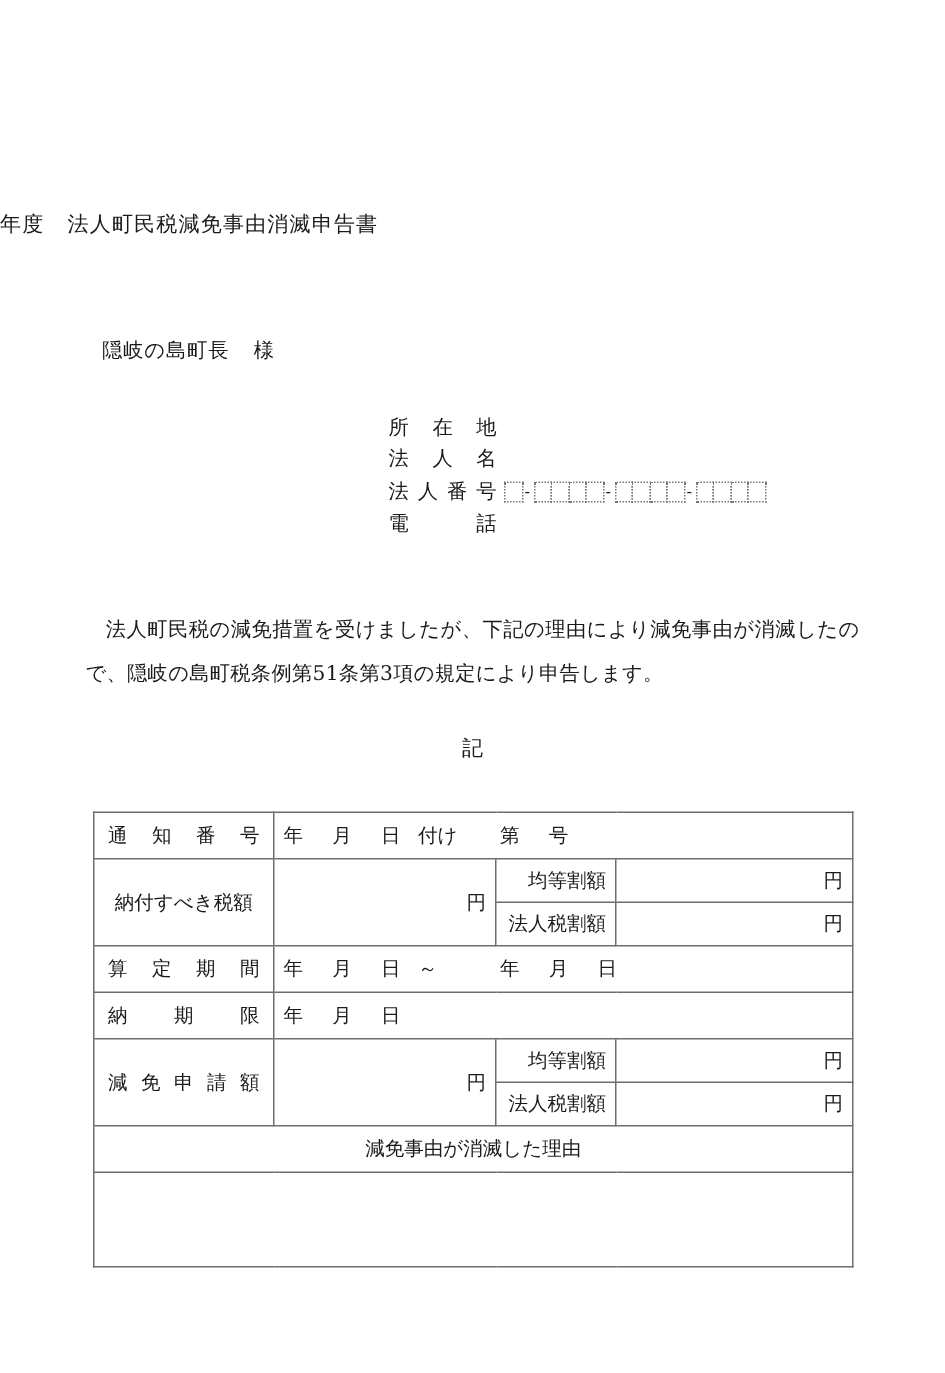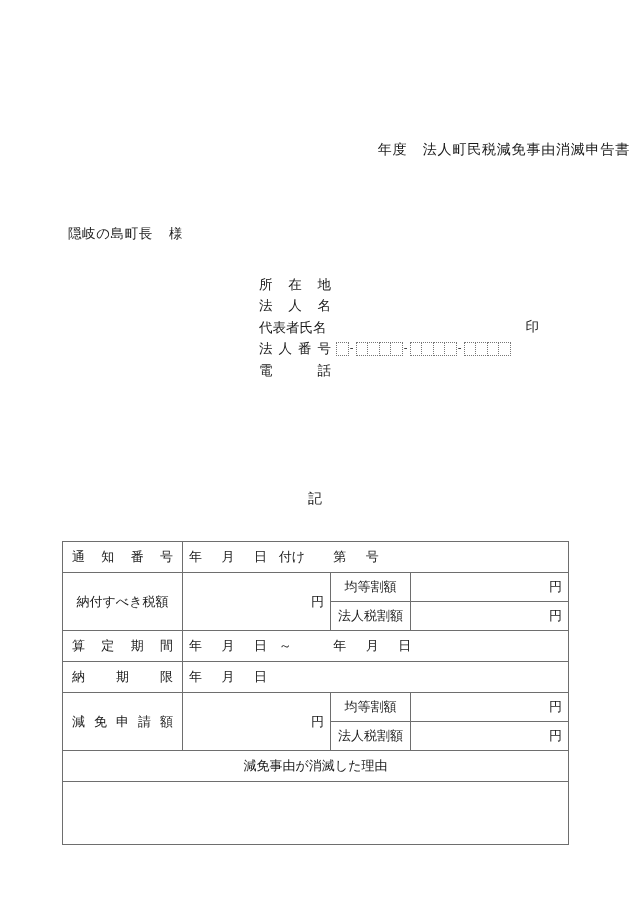--- a/index.html
+++ b/index.html
@@ -29,21 +29,21 @@
     top: 86px;
     font-size: 13.5px;
     letter-spacing: 0.6px;
     white-space: nowrap;
   }
   .doc-title {
     position: absolute;
     left: 0;
     top: 141px;
     width: 630px;
-    text-align: right;
+    text-align: left;
     font-size: 14px;
     letter-spacing: 0.8px;
     white-space: nowrap;
   }
   .title-pad { display: inline-block; width: 1.1em; }
 
   .date-line {
     position: absolute;
     left: 0;
     top: 198px;
@@ -167,21 +167,21 @@
   .lbl .spread {
     display: flex;
     justify-content: space-between;
     padding: 0 3px;
   }
   .h-half { height: 28px; }
   .h-mid  { height: 30px; }
   .h-free { height: 62px; }
 
   .amount-cell { text-align: right; padding-right: 9px; }
-  .sub-lbl { width: 80px; text-align: center; padding-left: 7px; }
+  .sub-lbl { width: 80px; text-align: right; padding-left: 7px; }
   .sub-val { text-align: right; padding-right: 9px; }
 
   .datecell { padding-left: 28px; }
   .datecell .g  { display: inline-block; width: 2.5em; }
   .datecell .g2 { display: inline-block; width: 1.9em; }
   .datecell .wide { display: inline-block; width: 4.2em; }
   .center-head { text-align: center; }
 </style>
 </head>
 <body>
@@ -211,28 +211,20 @@
 
     <div class="drow">
       <div class="dlabel">
         <span>法</span>
         <span>人</span>
         <span>名</span>
       </div>
       <div class="dval"></div>
     </div>
 
-    <div class="drow">
-      <div class="dlabel tight">
-        <span>代表者氏名</span>
-      </div>
-      <div class="dval">
-        <span class="seal">印</span>
-      </div>
-    </div>
 
     <div class="drow">
       <div class="dlabel">
         <span>法</span>
         <span>人</span>
         <span>番</span>
         <span>号</span>
       </div>
       <div class="cnum" id="corp-number-boxes">
           <span class="cgroup">
@@ -265,20 +257,21 @@
     <div class="drow">
       <div class="dlabel">
         <span>電</span>
         <span>話</span>
       </div>
       <div class="dval"></div>
     </div>
 
   </div>
 
+  <div class="body-text">法人町民税の減免措置を受けましたが、下記の理由により減免事由が消滅したので、隠岐の島町税条例第51条第3項の規定により申告します。</div>
 
   <div class="ki">記</div>
 
   <table class="form-table">
     <colgroup>
       <col style="width:120px">
       <col style="width:148px">
       <col style="width:80px">
       <col style="width:158px">
     </colgroup>

